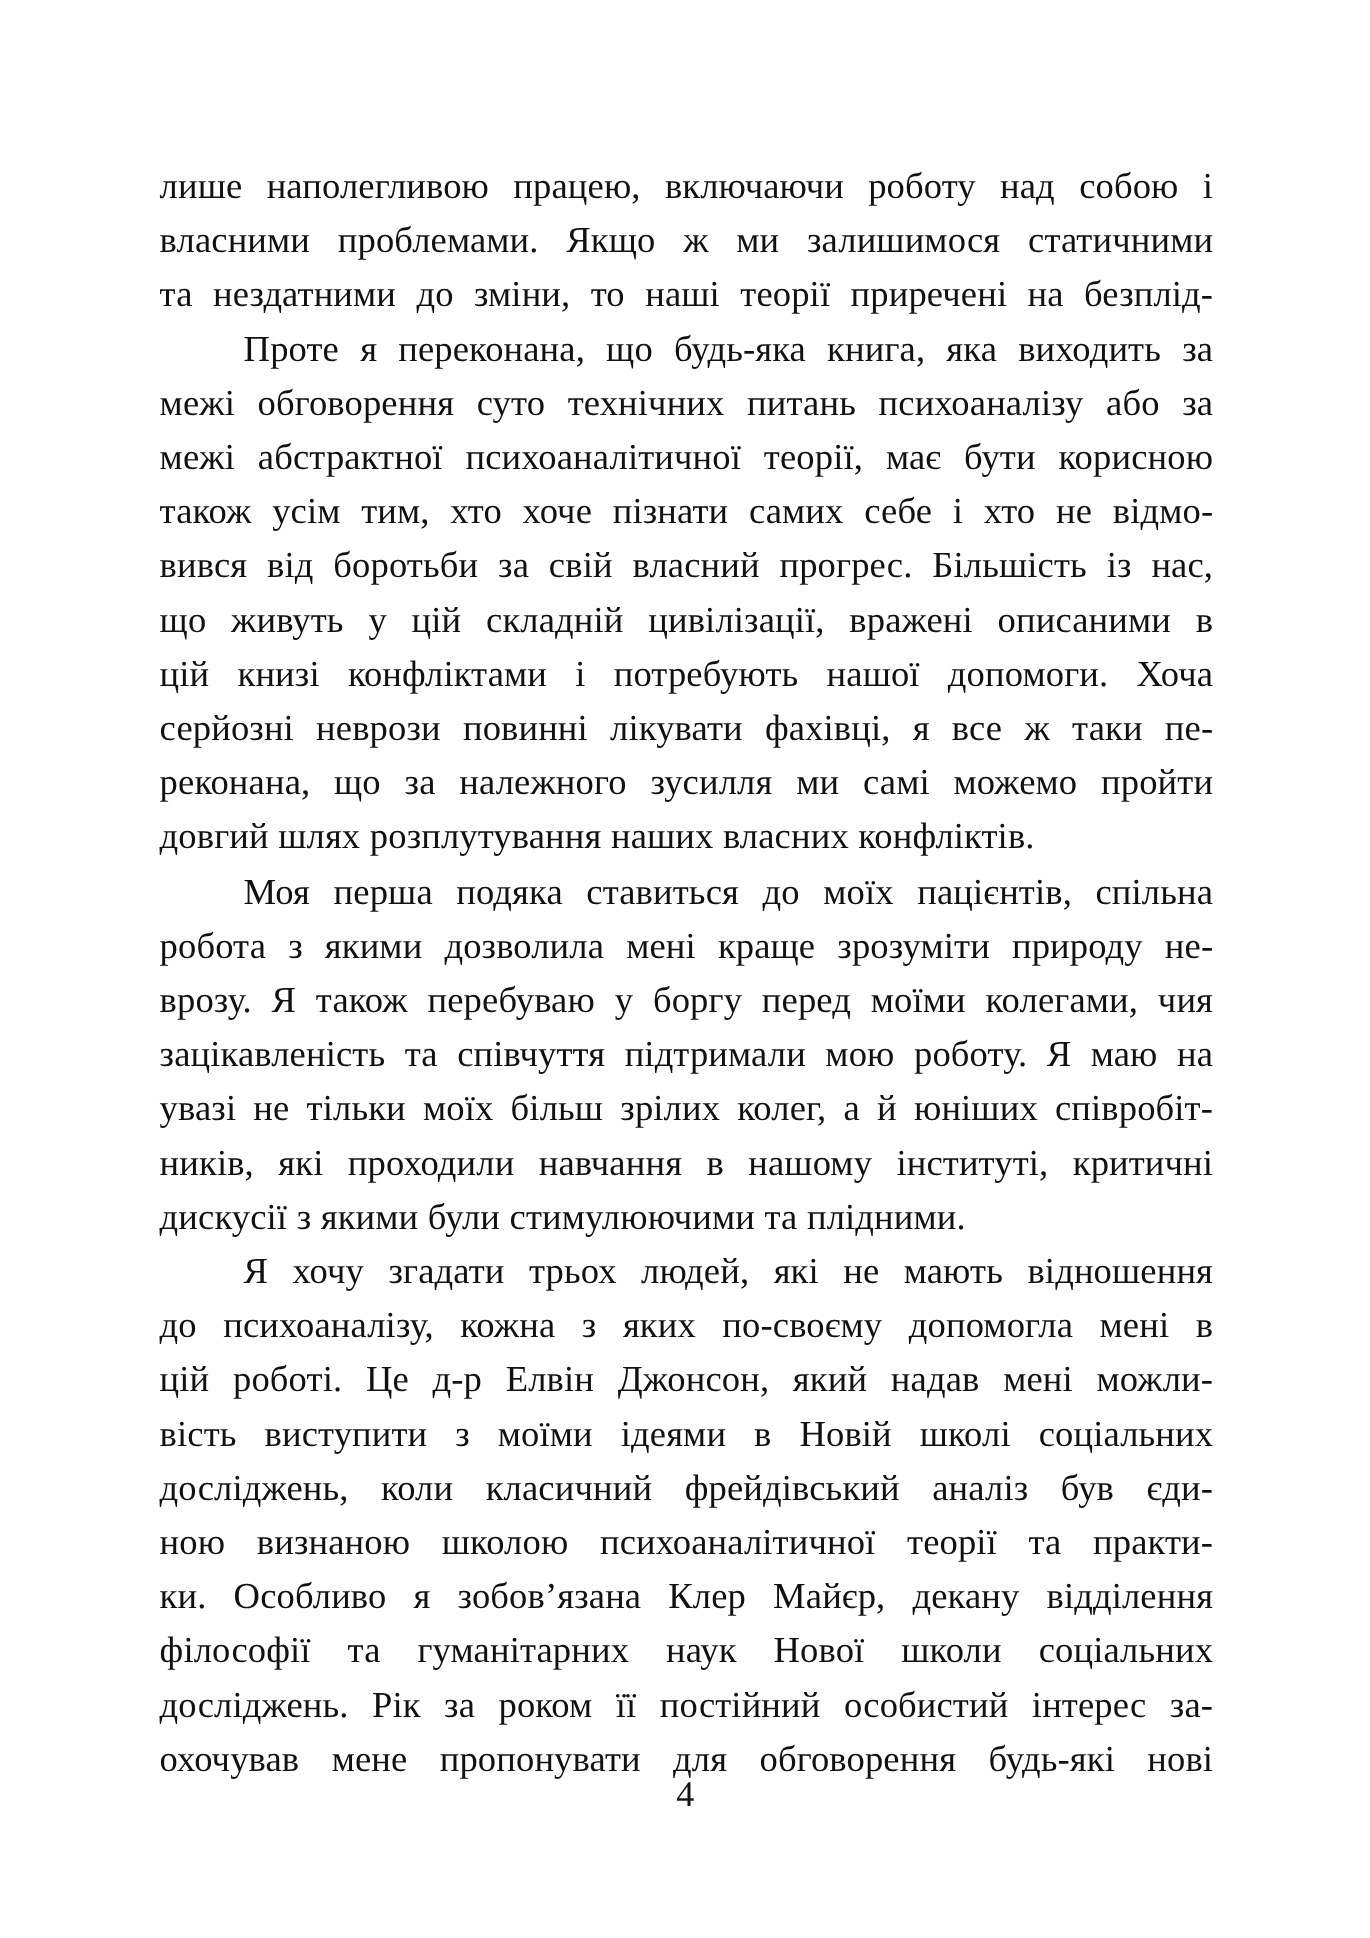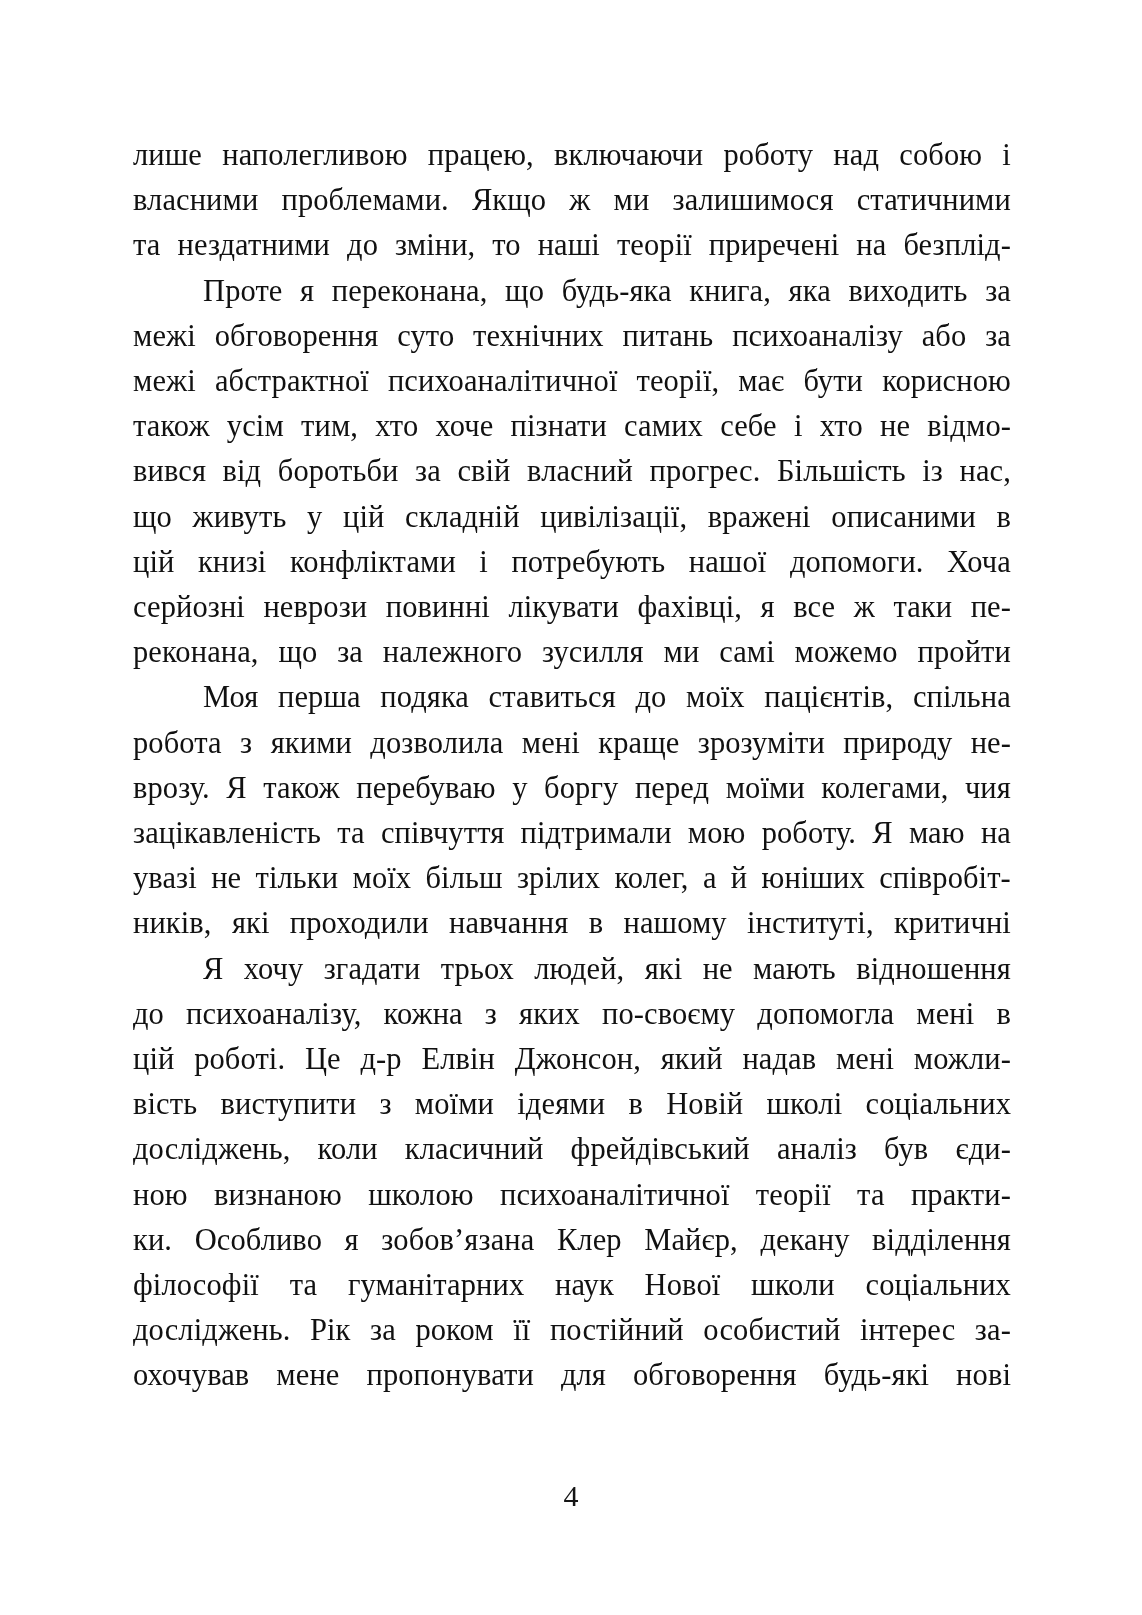--- a/index.html
+++ b/index.html
@@ -137,20 +137,21 @@
           <span></span>
         </span>
       <span class="line j">
           <span style="display: flex; flex: 1 1 auto; justify-content: space-between;"><span style="white-space: pre;">серйозні</span><span style="white-space: pre;">неврози</span><span style="white-space: pre;">повинні</span><span style="white-space: pre;">лікувати</span><span style="white-space: pre;">фахівці,</span><span style="white-space: pre;">я</span><span style="white-space: pre;">все</span><span style="white-space: pre;">ж</span><span style="white-space: pre;">таки</span><span style="white-space: pre;">пе-</span></span>
           <span></span>
         </span>
       <span class="line j">
           <span style="display: flex; flex: 1 1 auto; justify-content: space-between;"><span style="white-space: pre;">реконана,</span><span style="white-space: pre;">що</span><span style="white-space: pre;">за</span><span style="white-space: pre;">належного</span><span style="white-space: pre;">зусилля</span><span style="white-space: pre;">ми</span><span style="white-space: pre;">самі</span><span style="white-space: pre;">можемо</span><span style="white-space: pre;">пройти</span></span>
           <span></span>
         </span>
+      <span class="line last">довгий шлях розплутування наших власних конфліктів.</span>
     </p>
 
     <p class="para">
       <span class="line j">
           <span class="indent"></span>
           <span style="display: flex; flex: 1 1 auto; justify-content: space-between;"><span style="white-space: pre;">Моя</span><span style="white-space: pre;">перша</span><span style="white-space: pre;">подяка</span><span style="white-space: pre;">ставиться</span><span style="white-space: pre;">до</span><span style="white-space: pre;">моїх</span><span style="white-space: pre;">пацієнтів,</span><span style="white-space: pre;">спільна</span></span>
           <span></span>
         </span>
       <span class="line j">
           <span style="display: flex; flex: 1 1 auto; justify-content: space-between;"><span style="white-space: pre;">робота</span><span style="white-space: pre;">з</span><span style="white-space: pre;">якими</span><span style="white-space: pre;">дозволила</span><span style="white-space: pre;">мені</span><span style="white-space: pre;">краще</span><span style="white-space: pre;">зрозуміти</span><span style="white-space: pre;">природу</span><span style="white-space: pre;">не-</span></span>
@@ -165,20 +166,21 @@
           <span></span>
         </span>
       <span class="line j">
           <span style="display: flex; flex: 1 1 auto; justify-content: space-between;"><span style="white-space: pre;">увазі</span><span style="white-space: pre;">не</span><span style="white-space: pre;">тільки</span><span style="white-space: pre;">моїх</span><span style="white-space: pre;">більш</span><span style="white-space: pre;">зрілих</span><span style="white-space: pre;">колег,</span><span style="white-space: pre;">а</span><span style="white-space: pre;">й</span><span style="white-space: pre;">юніших</span><span style="white-space: pre;">співробіт-</span></span>
           <span></span>
         </span>
       <span class="line j">
           <span style="display: flex; flex: 1 1 auto; justify-content: space-between;"><span style="white-space: pre;">ників,</span><span style="white-space: pre;">які</span><span style="white-space: pre;">проходили</span><span style="white-space: pre;">навчання</span><span style="white-space: pre;">в</span><span style="white-space: pre;">нашому</span><span style="white-space: pre;">інституті,</span><span style="white-space: pre;">критичні</span></span>
           <span></span>
         </span>
+      <span class="line last">дискусії з якими були стимулюючими та плідними.</span>
     </p>
 
     <p class="para">
       <span class="line j">
           <span class="indent"></span>
           <span style="display: flex; flex: 1 1 auto; justify-content: space-between;"><span style="white-space: pre;">Я</span><span style="white-space: pre;">хочу</span><span style="white-space: pre;">згадати</span><span style="white-space: pre;">трьох</span><span style="white-space: pre;">людей,</span><span style="white-space: pre;">які</span><span style="white-space: pre;">не</span><span style="white-space: pre;">мають</span><span style="white-space: pre;">відношення</span></span>
           <span></span>
         </span>
       <span class="line j">
           <span style="display: flex; flex: 1 1 auto; justify-content: space-between;"><span style="white-space: pre;">до</span><span style="white-space: pre;">психоаналізу,</span><span style="white-space: pre;">кожна</span><span style="white-space: pre;">з</span><span style="white-space: pre;">яких</span><span style="white-space: pre;">по-своєму</span><span style="white-space: pre;">допомогла</span><span style="white-space: pre;">мені</span><span style="white-space: pre;">в</span></span>

